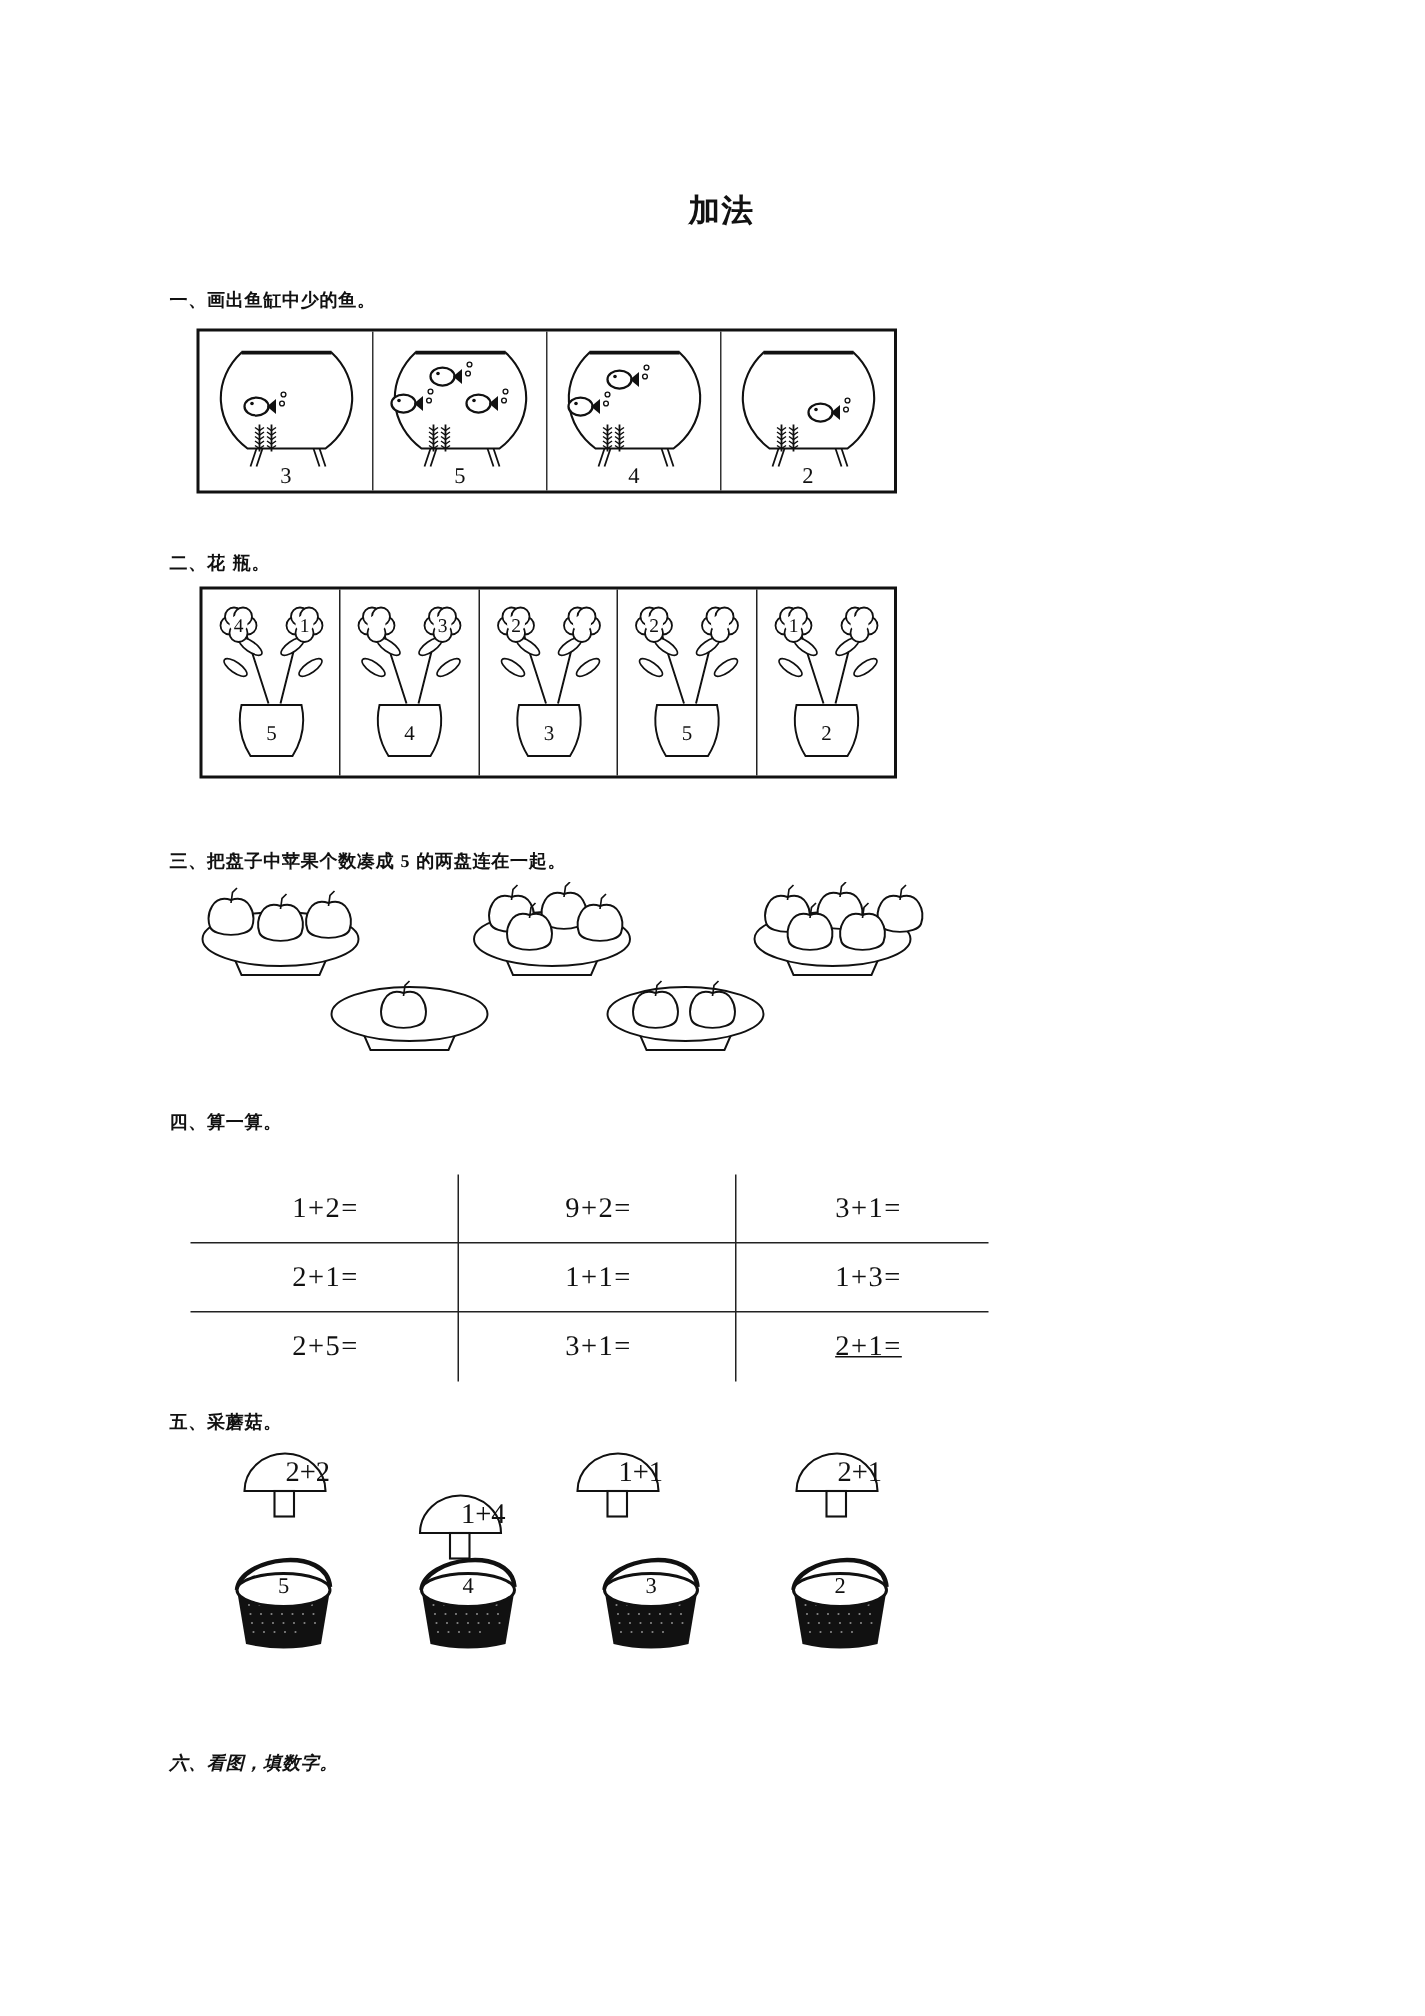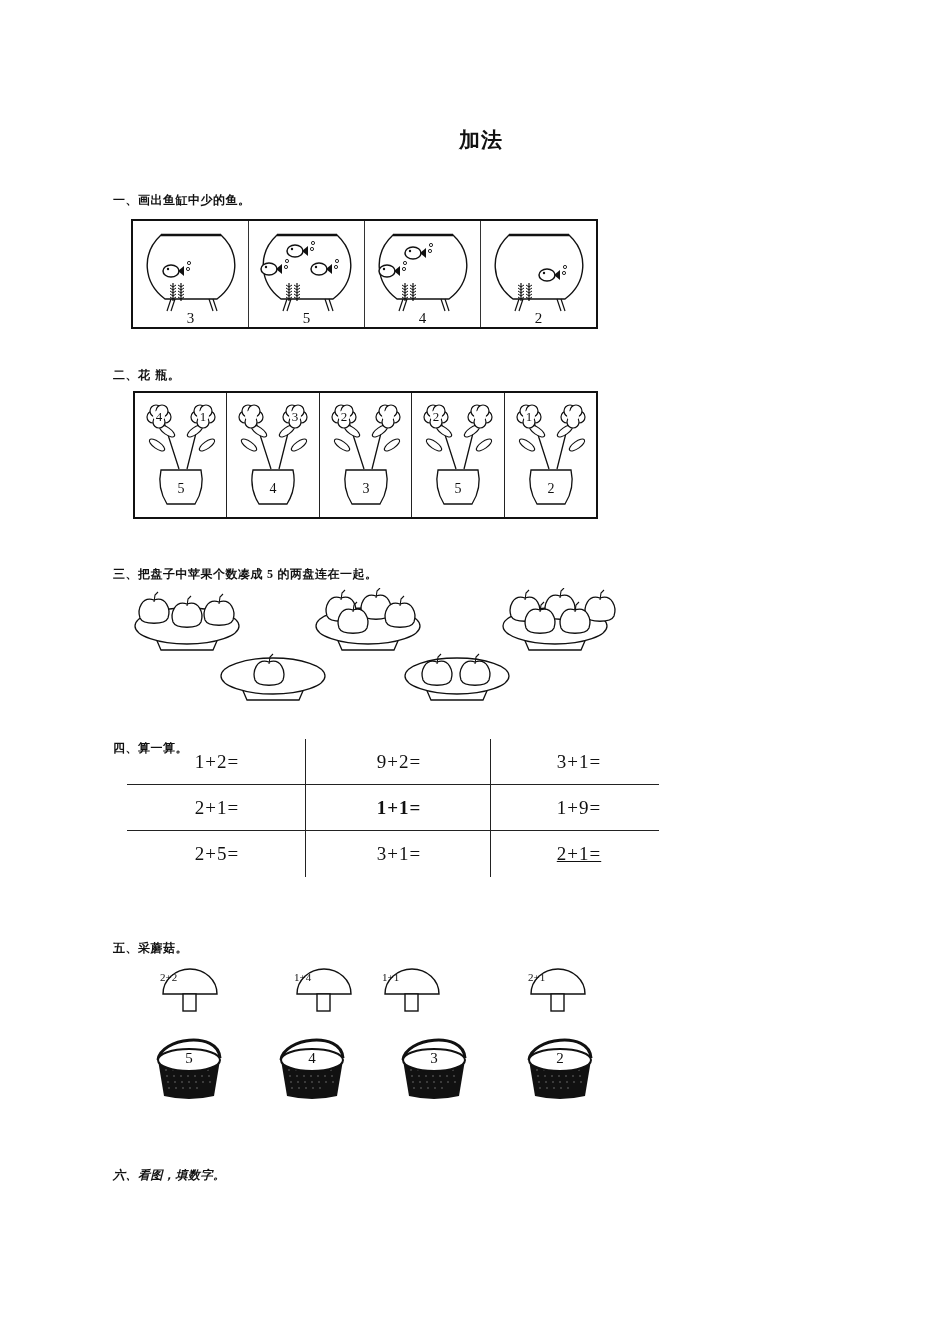--- a/index.html
+++ b/index.html
@@ -23,30 +23,30 @@
   .vases { position: absolute; left: 133px; top: 391px; width: 465px; height: 128px;
            border: 2px solid #111; display: flex; box-sizing: border-box; }
   .vase-cell { flex: 1; border-right: 1.5px solid #222; position: relative; }
   .vase-cell:last-child { border-right: none; }
   .vase-cell svg { position: absolute; left: 0; top: 0; }
 
   
   .plates { position: absolute; left: 120px; top: 588px; width: 520px; height: 130px; }
 
   
-  .calc { position: absolute; left: 127px; top: 739px; width: 532px; height: 138px; }
+  .calc { position: absolute; left: 127px; top: 783px; width: 532px; height: 138px; }
   .calc .hline { position: absolute; left: 0; right: 0; height: 0; border-top: 1.5px solid #222; }
   .calc .vline { position: absolute; top: 0; bottom: 0; width: 0; border-left: 1.5px solid #222; }
   .calc .cell { position: absolute; width: 180px; text-align: center;
                 font-family: "Liberation Serif", serif; font-size: 19px; letter-spacing: 1px; }
 
   
   .mush { position: absolute; top: 966px; width: 60px; height: 48px; }
-  .mush-label { position: absolute; left: 0; right: 0; top: 5px; text-align: left;
-                font-family: "Liberation Serif", serif; font-size: 11px; }
+  .mush-label { position: absolute; left: 0; right: 0; top: 5px; text-align: right;
+                font-family: "Liberation Serif", serif; font-size: 19px; }
   .basket { position: absolute; top: 1030px; width: 74px; height: 72px; }
   .basket-label { position: absolute; left: 0; right: 0; top: 20px; text-align: center;
                   font-family: "Liberation Serif", serif; font-size: 15px; }
 </style>
 </head>
 <body>
 
 <div class="title">加法</div>
 
 <div class="sec" style="top:192px;">一、画出鱼缸中少的鱼。</div>
@@ -363,37 +363,37 @@
 <div class="calc">
   <div class="hline" style="top:45px;"></div>
   <div class="hline" style="top:91px;"></div>
   <div class="vline" style="left:178px;"></div>
   <div class="vline" style="left:363px;"></div>
 
   <div class="cell" style="left:0;top:12px;">1+2=</div>
   <div class="cell" style="left:182px;top:12px;">9+2=</div>
   <div class="cell" style="left:362px;top:12px;">3+1=</div>
   <div class="cell" style="left:0;top:58px;">2+1=</div>
-  <div class="cell" style="left:182px;top:58px;font-weight:bold;">1+1=</div>
-  <div class="cell" style="left:362px;top:58px;">1+9=</div>
+  <div class="cell" style="left:182px;top:58px;">1+1=</div>
+  <div class="cell" style="left:362px;top:58px;">1+3=</div>
   <div class="cell" style="left:0;top:104px;">2+5=</div>
   <div class="cell" style="left:182px;top:104px;">3+1=</div>
   <div class="cell" style="left:362px;top:104px;text-decoration:underline;">2+1=</div>
 </div>
 
 <div class="sec" style="top:940px;font-family:Liberation Mono, monospace;">五、采蘑菇。</div>
 
 <div class="mush" style="left:160px;">
   <svg width="60" height="48">
       <path d="M3,28 A27,25 0 0 1 57,28 Z" fill="#fff" stroke="#111" stroke-width="1.4"></path>
       <rect x="23" y="28" width="13" height="17" fill="#fff" stroke="#111" stroke-width="1.4"></rect>
     </svg>
   <div class="mush-label">2+2</div>
 </div>
-<div class="mush" style="left:294px;">
+<div class="mush" style="left:277px;margin-top:28px;">
   <svg width="60" height="48">
       <path d="M3,28 A27,25 0 0 1 57,28 Z" fill="#fff" stroke="#111" stroke-width="1.4"></path>
       <rect x="23" y="28" width="13" height="17" fill="#fff" stroke="#111" stroke-width="1.4"></rect>
     </svg>
   <div class="mush-label">1+4</div>
 </div>
 <div class="mush" style="left:382px;">
   <svg width="60" height="48">
       <path d="M3,28 A27,25 0 0 1 57,28 Z" fill="#fff" stroke="#111" stroke-width="1.4"></path>
       <rect x="23" y="28" width="13" height="17" fill="#fff" stroke="#111" stroke-width="1.4"></rect>

